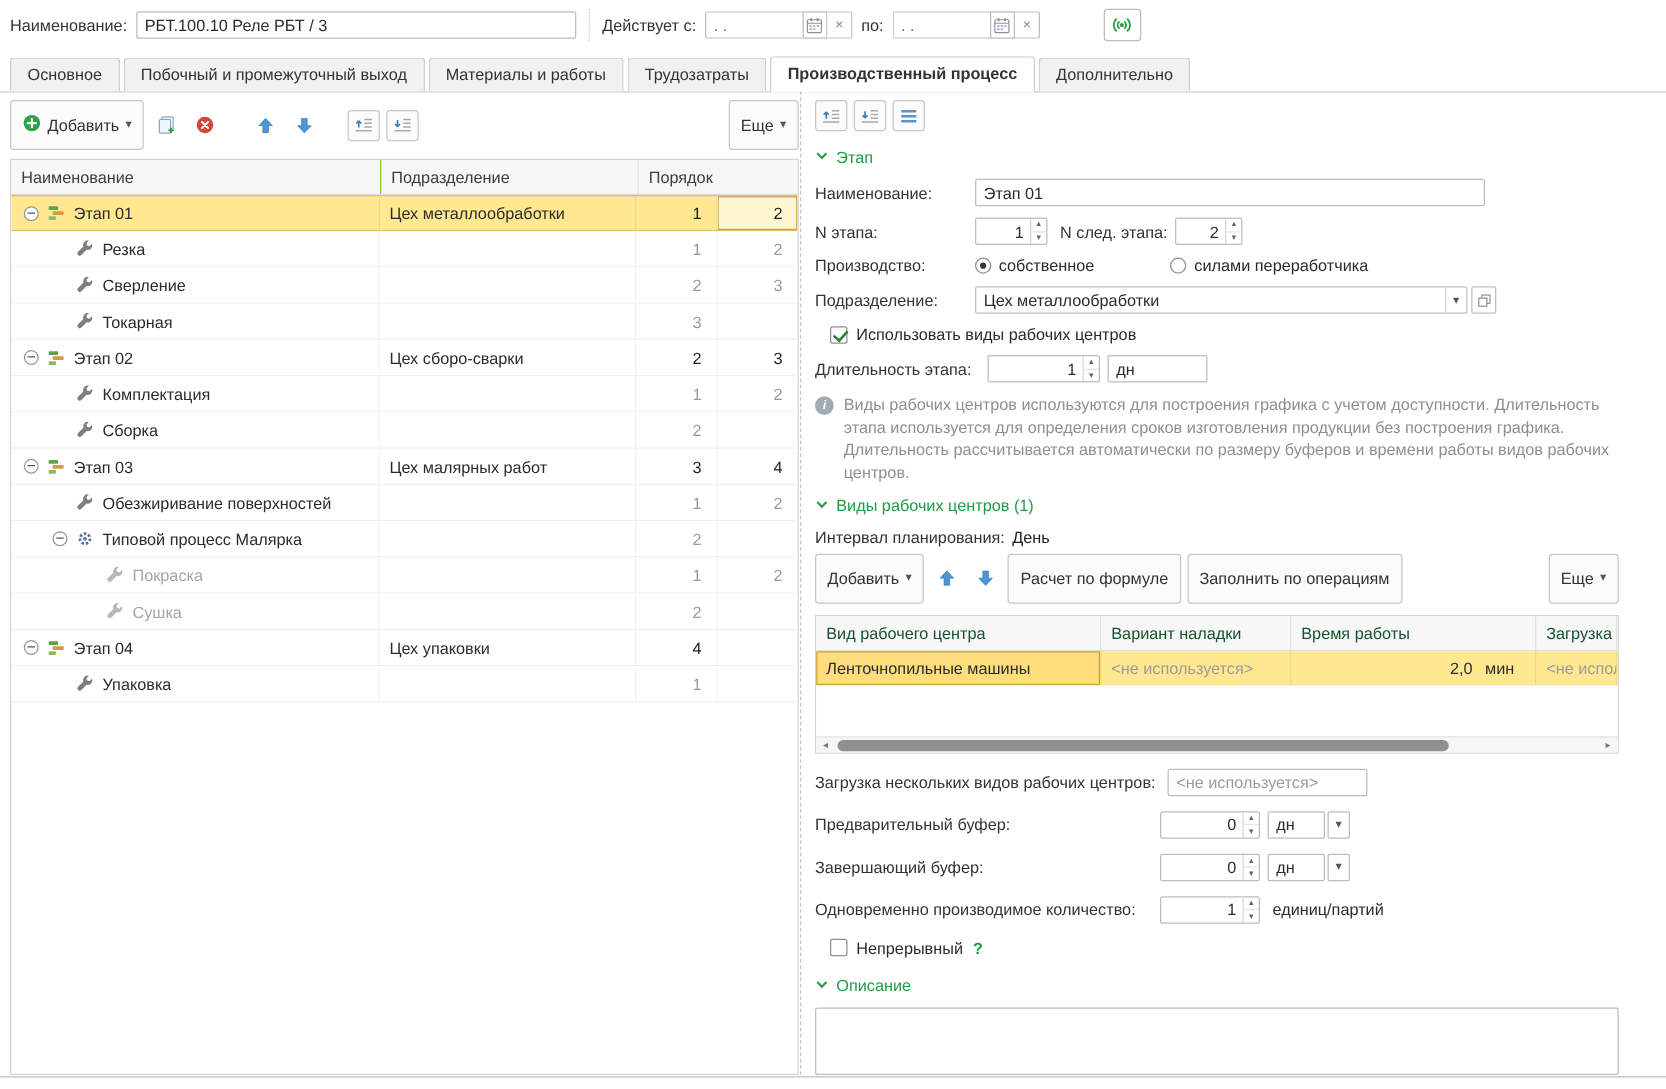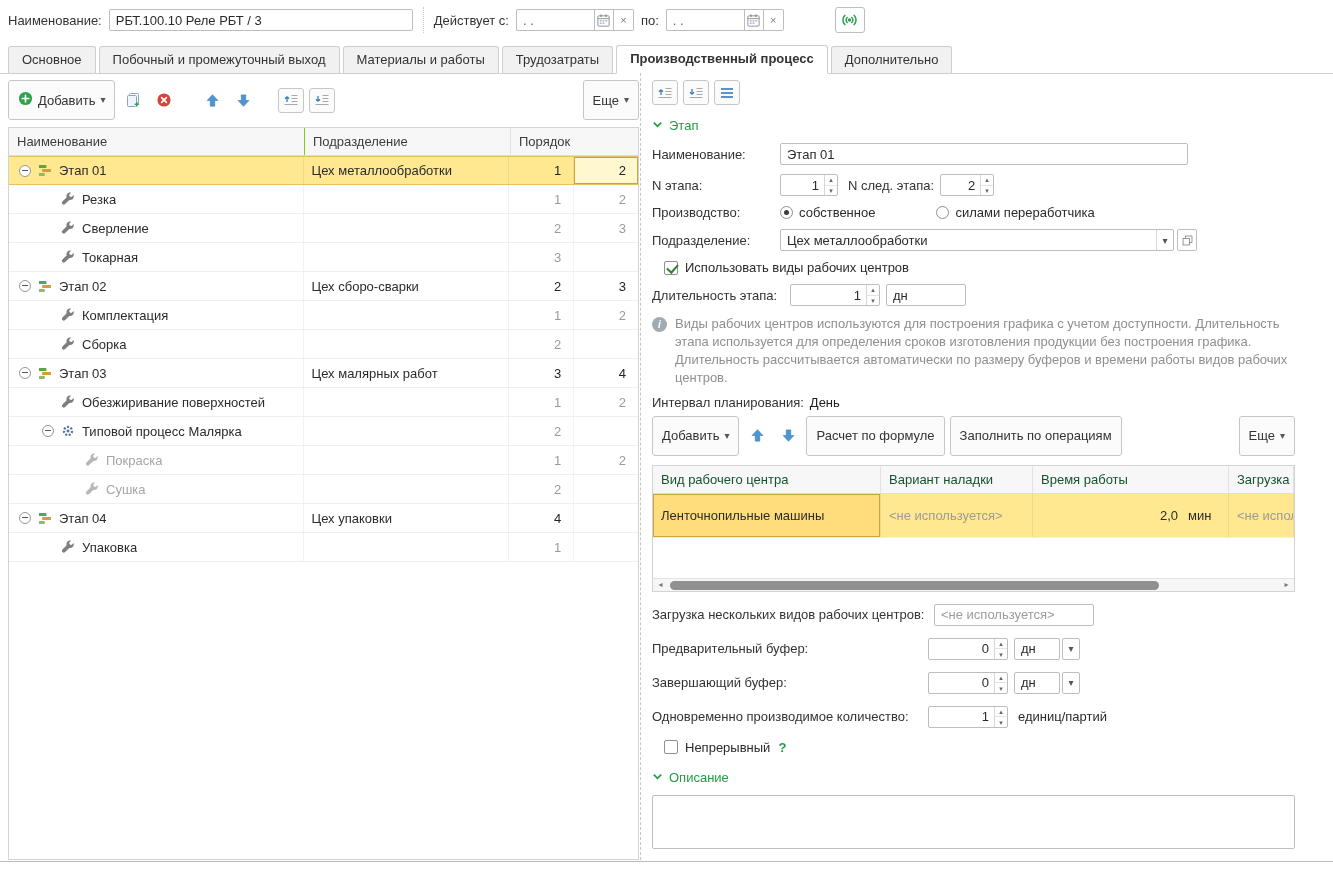--- a/index.html
+++ b/index.html
@@ -4,21 +4,21 @@
 <style>
   *{box-sizing:border-box;}
   body{margin:0;background:#fff;font-family:"Liberation Sans","DejaVu Sans",sans-serif;font-size:13px;color:#2b2b2b;}
   button{font:inherit;color:inherit;background:none;border:none;padding:0;cursor:pointer;}
   .app{position:relative;width:1333px;height:871px;background:#fff;overflow:hidden;}
 
   
   .topbar{display:flex;align-items:center;gap:7px;padding:7px 10px 6px 8px;}
   .lbl{white-space:nowrap;color:#333;}
   .input{display:flex;align-items:center;height:22px;border:1px solid #bdbdbd;border-radius:2px;background:#fff;padding:0 6px;overflow:hidden;white-space:nowrap;}
-  .name-input{width:304px;}
+  .name-input{width:352px;}
   .dategroup{display:flex;align-items:stretch;height:22px;}
   .dategroup .input{width:78px;border-right:none;border-radius:2px 0 0 2px;color:#666;}
   .attbtn{width:20px;height:22px;border:1px solid #bdbdbd;display:flex;align-items:center;justify-content:center;background:#fff;}
   .attbtn.last{border-left:none;border-radius:0 2px 2px 0;font-size:11px;color:#828282;}
   .vsep{width:1px;align-self:stretch;border-left:1px dotted #c8c8c8;margin:0 3px;}
   .sigbtn{width:30px;height:26px;border:1px solid #bdbdbd;border-radius:3px;display:flex;align-items:center;justify-content:center;margin-left:44px;background:#fff;}
 
   
   .tabs{display:flex;align-items:flex-end;padding:6px 0 0 8px;border-bottom:1px solid #cfcfcf;}
   .tab{padding:5px 13px 6px;margin-right:3px;border:1px solid #cfcfcf;border-bottom:none;border-radius:3px 3px 0 0;background:#f1f1f1;color:#333;white-space:nowrap;}
@@ -103,21 +103,21 @@
   .info p{margin:0;width:622px;color:#8f8f8f;line-height:1.38;}
 
   .gray{color:#9b9b9b;}
   .helpq{color:#1f9d44;font-weight:bold;margin-left:8px;}
 
   
   .wtable{border:1px solid #d3d3d3;margin:2px 0 12px;flex:none;}
   .whead{display:flex;background:#f7f7f7;border-bottom:1px solid #ddd;color:#14532d;}
   .whead>div{padding:6px 8px;border-right:1px solid #e2e2e2;white-space:nowrap;overflow:hidden;}
   .wc1{width:228px;flex:none;} .wc2{width:152px;flex:none;} .wc3{width:196px;flex:none;} .wc4{flex:1;}
-  .wrow{display:flex;height:44px;background:#ffe88f;border-bottom:1px solid #eee;}
+  .wrow{display:flex;height:28px;background:#ffe88f;border-bottom:1px solid #eee;}
   .wrow>div{display:flex;align-items:center;padding:0 8px;overflow:hidden;white-space:nowrap;border-right:1px solid #eed98a;}
   .wname{background:#ffdd7d;box-shadow:inset 0 0 0 1px #c9a43f;}
   .tval{flex:1;text-align:right;display:block;}
   .tunit{width:42px;padding-left:10px;flex:none;display:block;}
   .wfill{height:40px;background:#fff;}
   .hscroll{display:flex;align-items:center;height:13px;border-top:1px solid #e3e3e3;background:#f6f6f6;}
   .harrow{width:15px;text-align:center;font-size:8px;color:#777;flex:none;}
   .htrack{flex:1;height:100%;position:relative;}
   .hthumb{position:absolute;top:2px;left:2px;height:9px;width:80%;background:#909090;border-radius:5px;}
 
@@ -584,20 +584,26 @@
           </div>
       </div>
 
       <div class="info">
         <span class="iico">
             <i>i</i>
           </span>
         <p>Виды рабочих центров используются для построения графика с учетом доступности. Длительность этапа используется для определения сроков изготовления продукции без построения графика. Длительность рассчитывается автоматически по размеру буферов и времени работы видов рабочих центров.</p>
       </div>
 
+      <div class="sect" style="margin-top:2px;">
+        <span><svg width="11" height="11" viewBox="0 0 12 12">
+              <path d="M2 4l4 4 4-4" fill="none" stroke="#1f9d44" stroke-width="1.8"></path>
+            </svg></span>
+        <span>Виды рабочих центров (1)</span>
+      </div>
 
       <div class="frow mb6">
         <span class="lbl">Интервал планирования:</span>
         <span class="ml6" style="color:#222;">День</span>
       </div>
 
       <div class="tb">
         <button class="btn">
           <span>Добавить</span>
           <span class="caret">▾</span>

